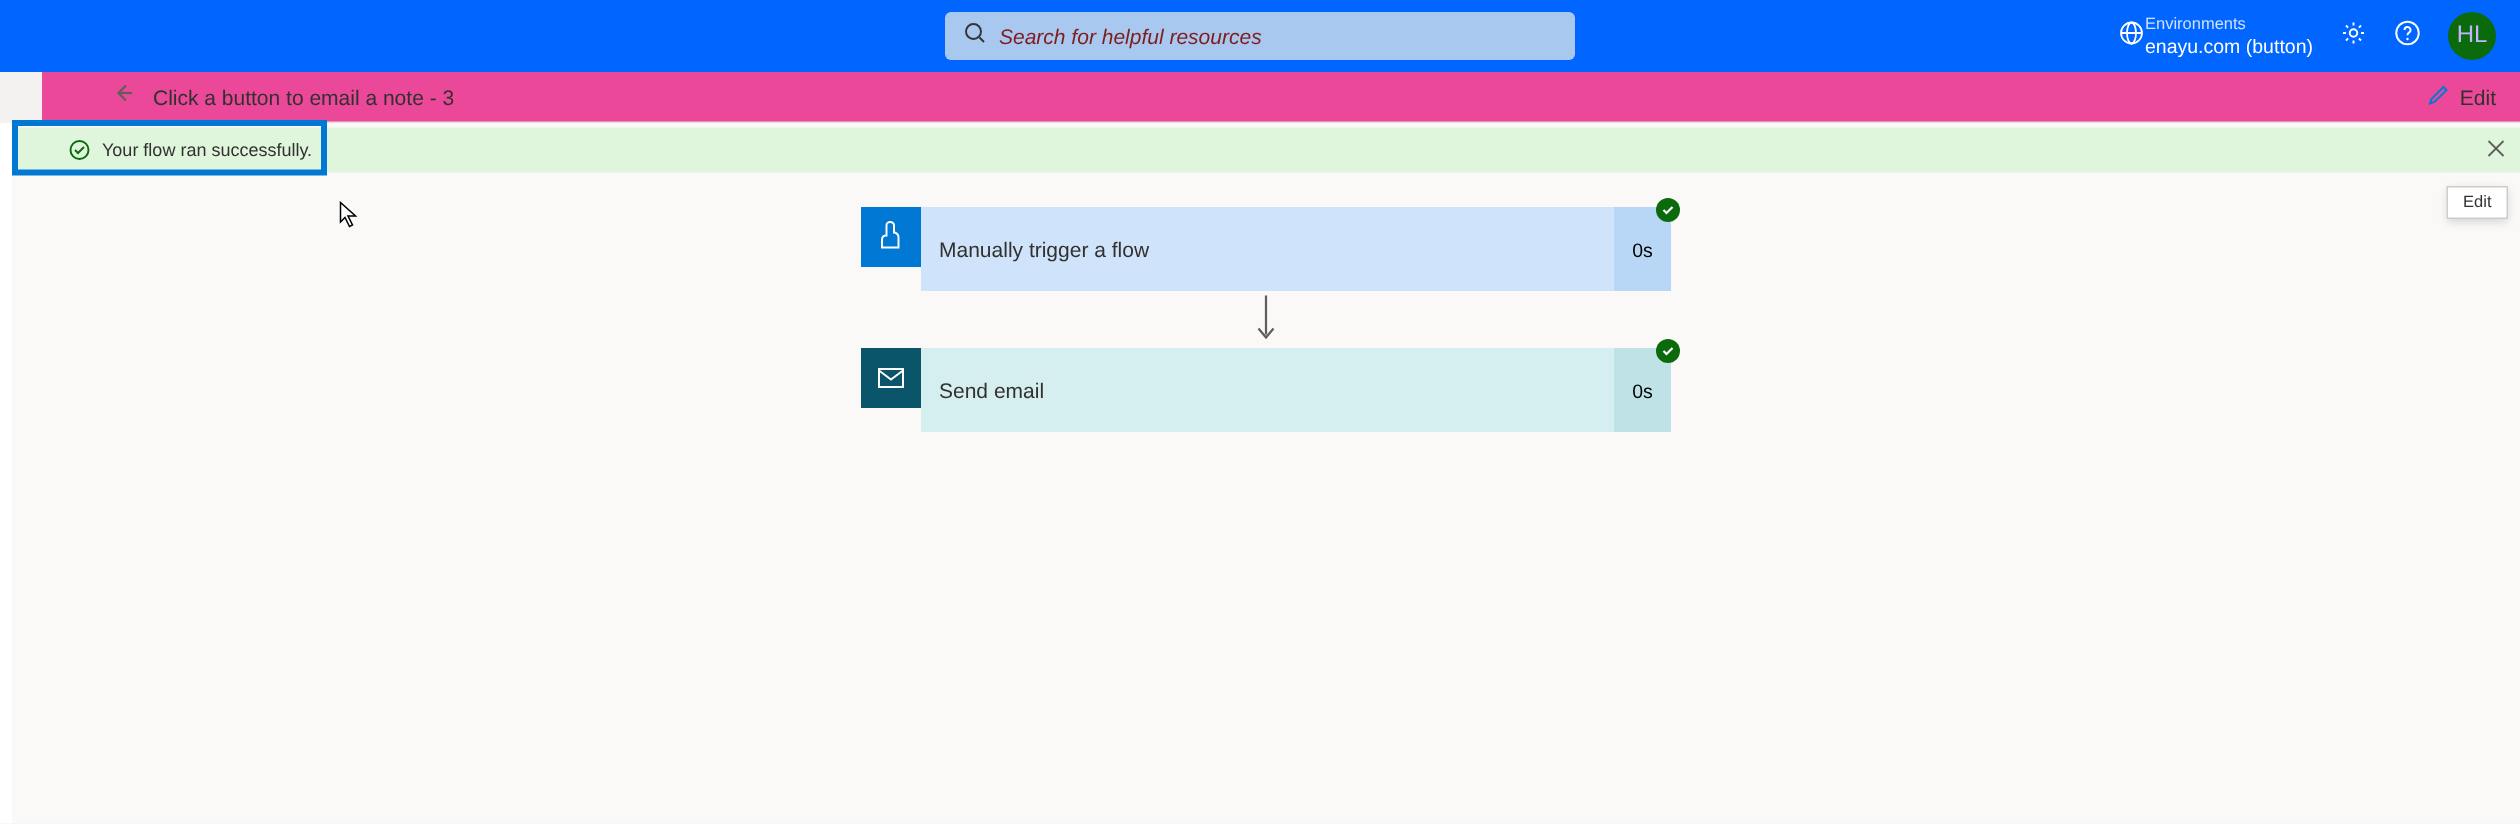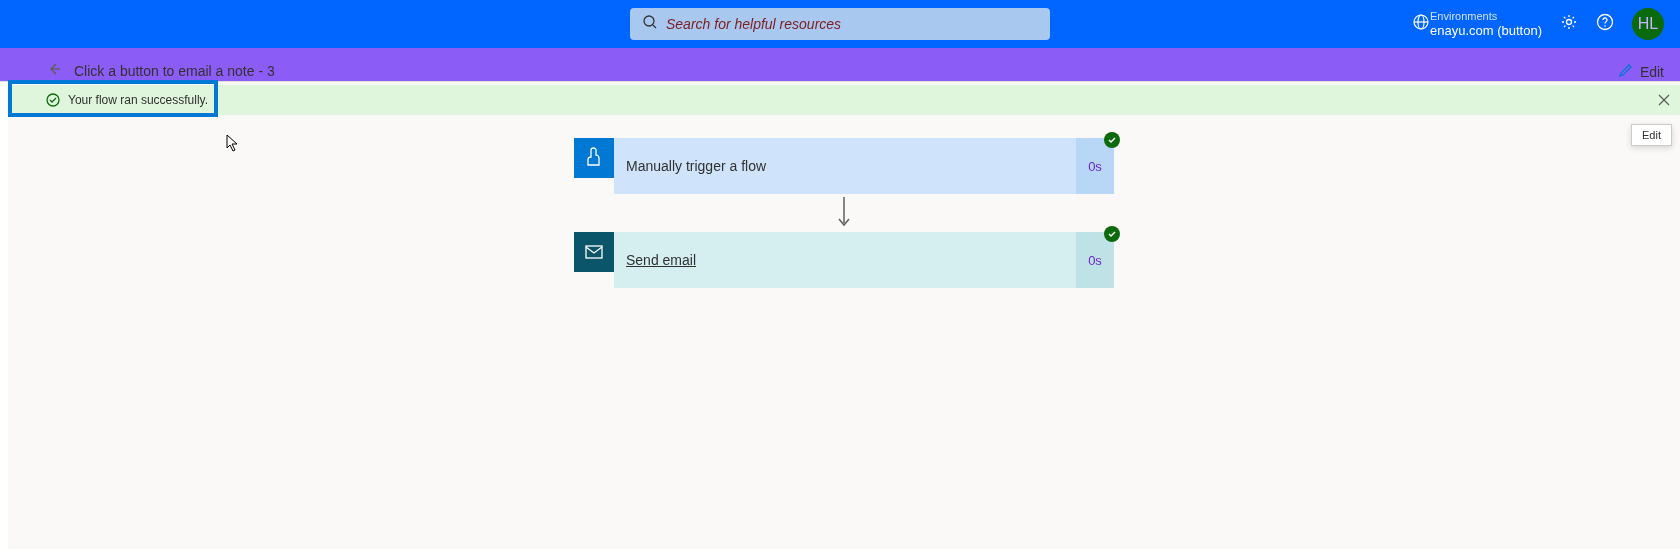--- a/index.html
+++ b/index.html
@@ -74,27 +74,28 @@
       border-radius: 50%;
       background: #0b6a0b;
       color: #c4b5fd;
       display: flex;
       align-items: center;
       justify-content: center;
       font-size: 16px;
       font-weight: 500;
     }
     .breadcrumb-bar {
-      background: #8b5cf6;
+      background: #ec4899;
       height: 34px;
       display: flex;
-      align-items: flex-end;
+      align-items: center;
       padding: 0 16px 0 46px;
       border-bottom: 1px solid #e1dfdd;
       justify-content: space-between;
+      margin-left: 28px;
     }
     .breadcrumb-left {
       display: flex;
       align-items: center;
       gap: 12px;
     }
     .breadcrumb-title {
       font-size: 14px;
       color: #323130;
     }
@@ -195,29 +196,28 @@
       align-items: center;
       padding-left: 12px;
       font-size: 14px;
       color: #323130;
     }
     .step-body.trigger {
       background: #cfe4fa;
     }
     .step-body.email {
       background: #d5eef0;
-      text-decoration: underline;
     }
     .step-duration {
       width: 38px;
       display: flex;
       align-items: center;
       justify-content: center;
       font-size: 13px;
-      color: #6d28d9;
+      color: #000000;
     }
     .step-duration.trigger {
       background: #b8d6f5;
     }
     .step-duration.email {
       background: #bfe2e6;
     }
     .step-badge {
       position: absolute;
       top: -6px;

